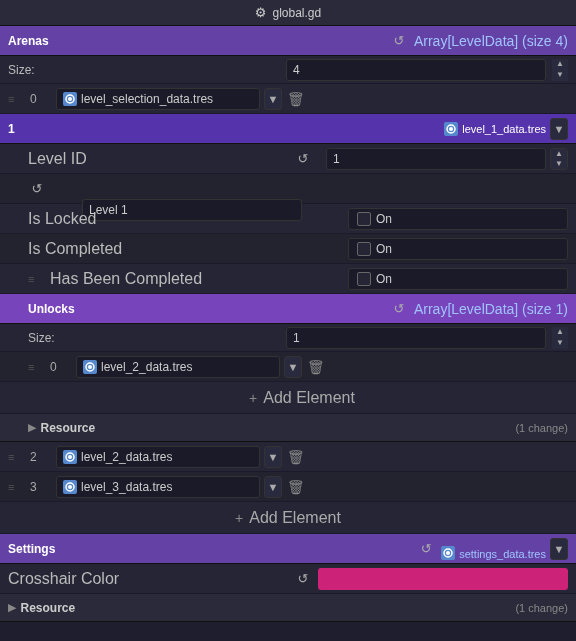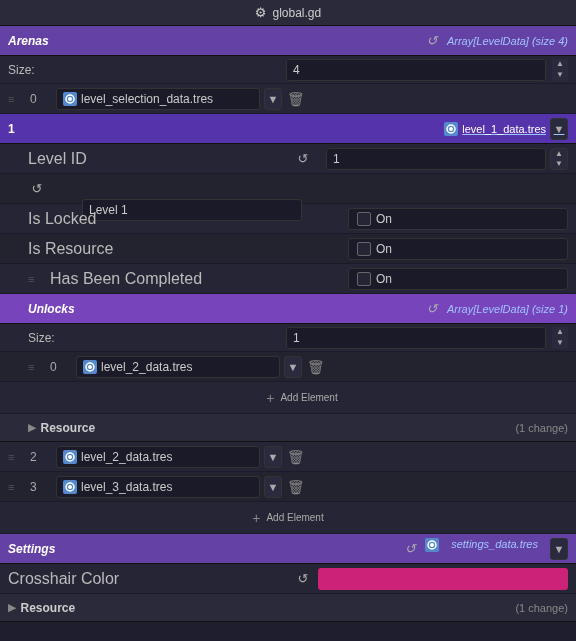--- a/index.html
+++ b/index.html
@@ -37,30 +37,29 @@
       background: #2d2d3e;
       height: 30px;
       display: flex;
       align-items: center;
       padding: 0 8px;
       gap: 6px;
       border-bottom: 1px solid #111;
     }
     .section-header.purple {
       background: #6441a5;
-      font-style: italic;
     }
     .section-header .label {
       font-weight: bold;
       color: #fff;
       flex: 1;
     }
     .section-header .right-val {
       color: #a0c4ff;
-      font-size: 11px;
+      font-size: 14px;
     }
     .section-header .icon-btn {
       width: 18px;
       height: 18px;
       display: flex;
       align-items: center;
       justify-content: center;
       cursor: pointer;
       color: #aaa;
       font-size: 13px;
@@ -254,21 +253,21 @@
       border-bottom: 1px solid #1a1a2a;
       gap: 6px;
       cursor: pointer;
     }
     .add-element-row .plus {
       color: #888;
       font-size: 14px;
     }
     .add-element-row .label {
       color: #aaa;
-      font-size: 10px;
+      font-size: 16px;
     }
 
     
     .resource-footer {
       display: flex;
       align-items: center;
       height: 28px;
       padding: 0 8px;
       background: #2a2a3a;
       border-bottom: 1px solid #111;
@@ -321,21 +320,20 @@
     }
     .array-header .left {
       flex: 1;
       display: flex;
       align-items: center;
       gap: 6px;
     }
     .array-header .right {
       color: #a0c4ff;
       font-size: 11px;
-      text-decoration: underline;
     }
   </style>
 </head>
 <body>
 
 <div class="title-bar">
   <span style="font-size:13px;">⚙</span>
   <span>global.gd</span>
 </div>
 
@@ -413,21 +411,21 @@
     <div class="left-label">Is Locked</div>
     <div class="right-area">
       <div class="checkbox-toggle">
         <div class="box"></div>
         <span class="on-label">On</span>
       </div>
     </div>
   </div>
 
   <div class="row" style="padding-left:28px;">
-    <div class="left-label">Is Resource</div>
+    <div class="left-label">Is Completed</div>
     <div class="right-area">
       <div class="checkbox-toggle">
         <div class="box"></div>
         <span class="on-label">On</span>
       </div>
     </div>
   </div>
 
   <div class="row" style="padding-left:28px;">
     <div class="drag-handle" style="color:#555; font-size:11px;">≡</div>
@@ -521,21 +519,21 @@
   </div>
 
   <div class="add-element-row">
     <span class="plus">+</span>
     <span class="label">Add Element</span>
   </div>
 
   <div class="section-header purple">
     <div class="label">Settings</div>
     <div class="icon-btn">↺</div>
-    <div class="right-area" style="display:flex; align-items:flex-start; gap:12px;">
+    <div class="right-area" style="display:flex; align-items:flex-end; gap:4px;">
       <div class="resource-icon">
         <svg viewBox="0 0 10 10" fill="white">
             <circle cx="5" cy="5" r="4" fill="none" stroke="white" stroke-width="1.5"></circle>
             <circle cx="5" cy="5" r="2" fill="white"></circle>
           </svg>
       </div>
       <span style="color:#a0c4ff; font-size:11px;">settings_data.tres</span>
       <div class="dropdown-btn">▼</div>
     </div>
   </div>

